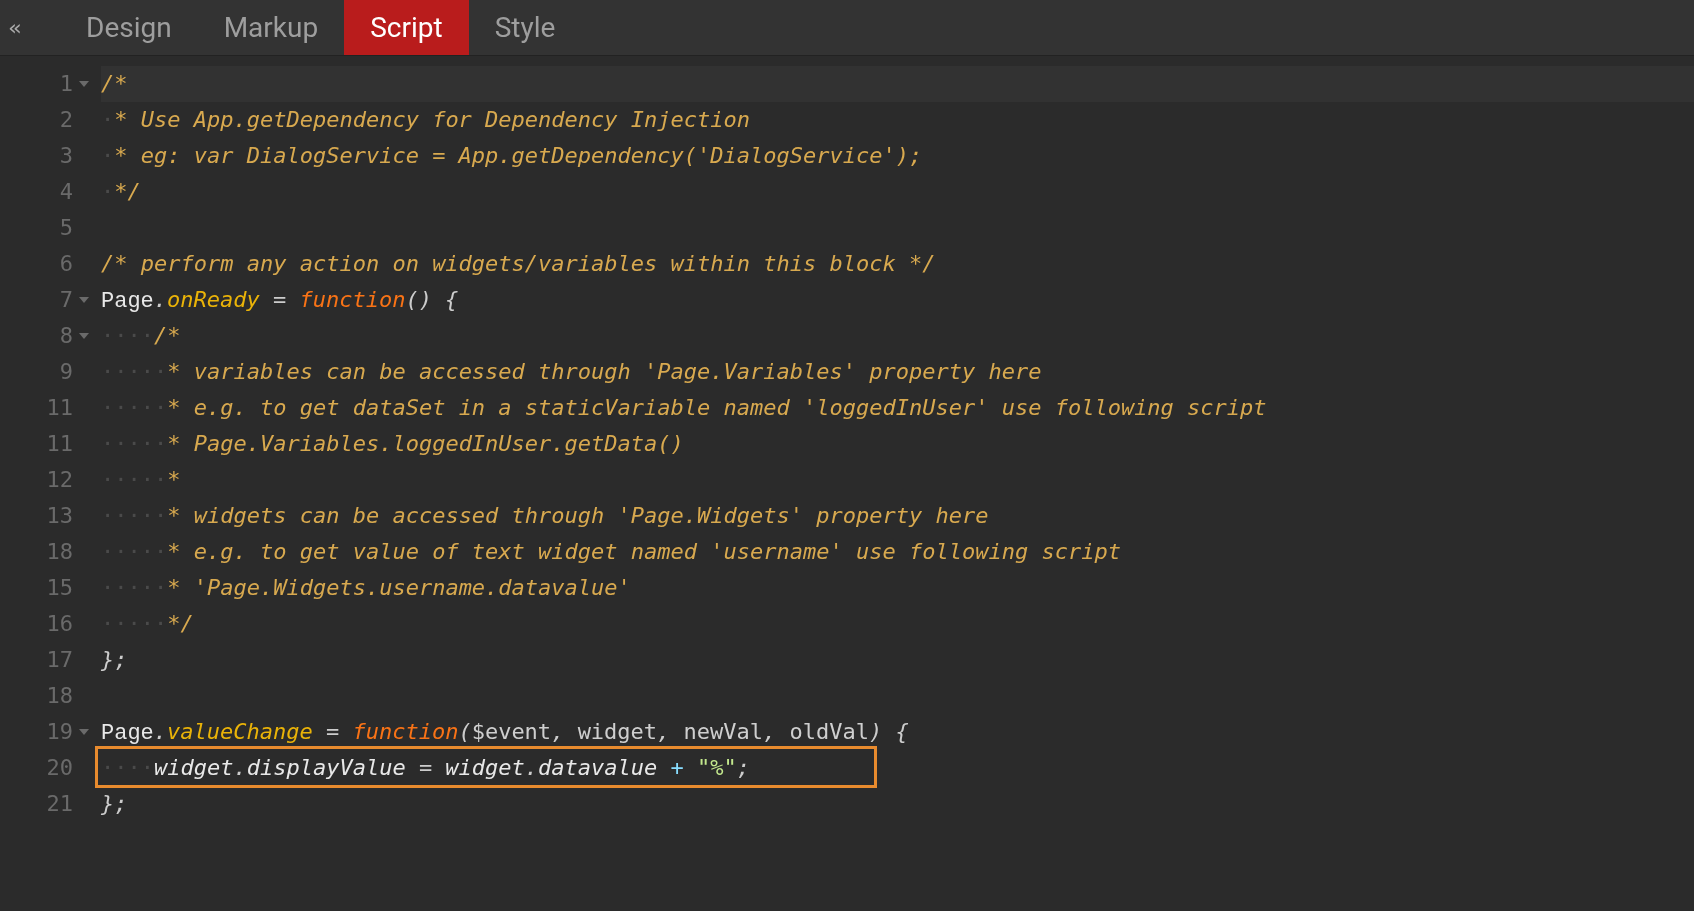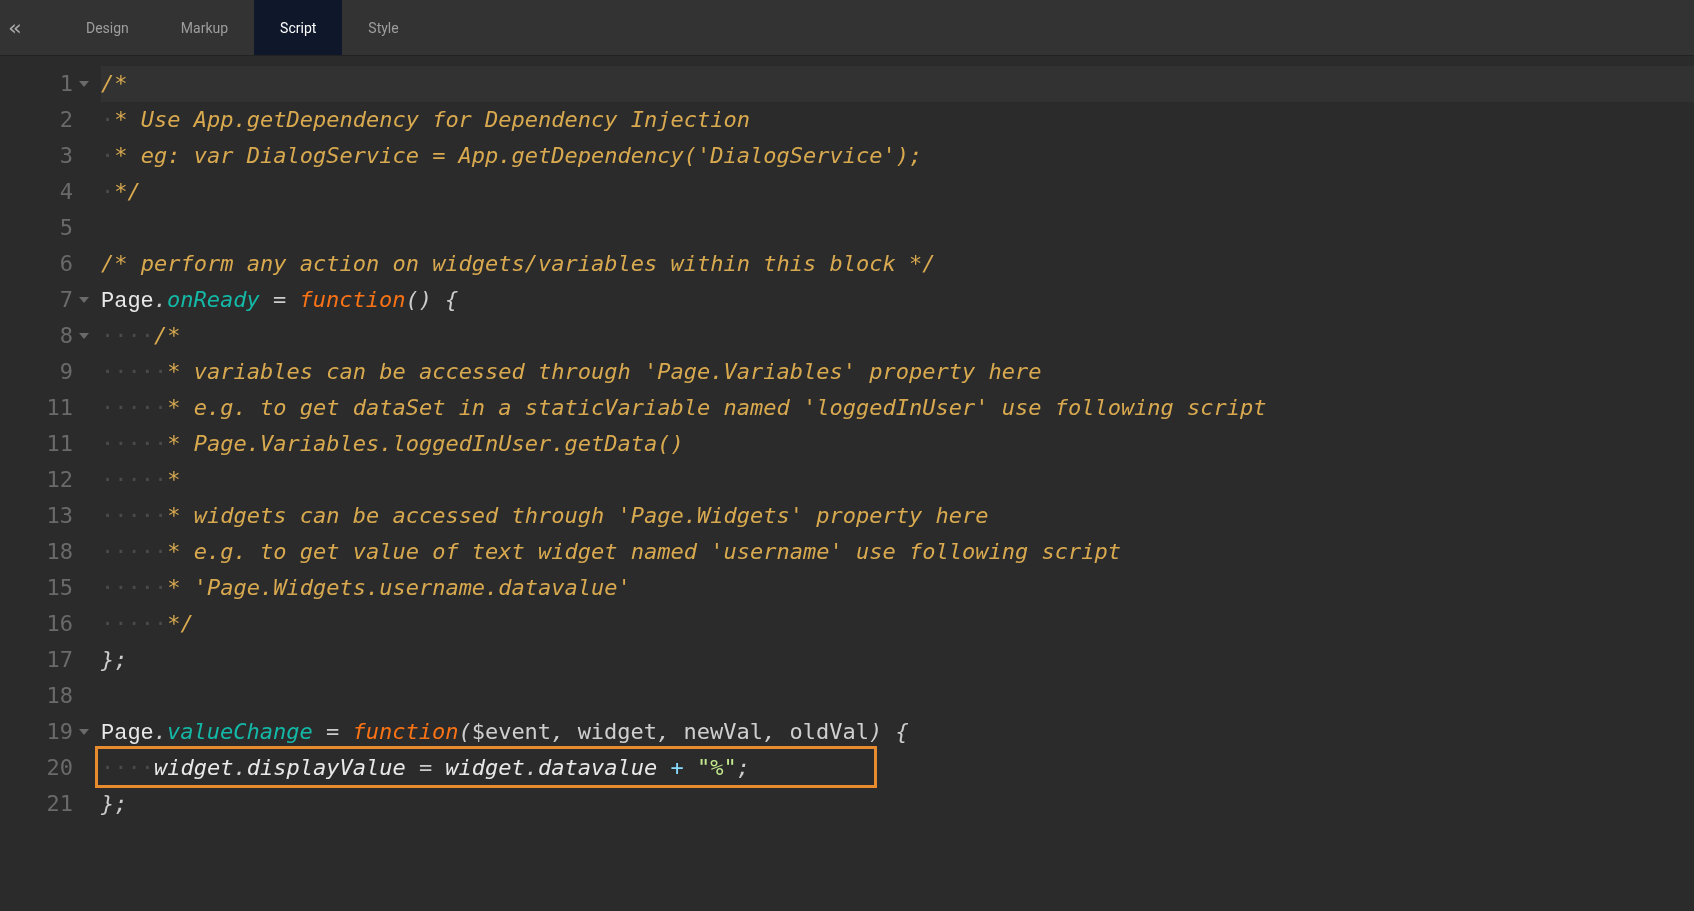--- a/index.html
+++ b/index.html
@@ -33,26 +33,26 @@
   align-items: stretch;
   margin-left: 30px;
 }
 .tab {
   padding: 0 26px;
   display: flex;
   align-items: center;
   color: #9e9e9e;
   cursor: pointer;
   font-family: -apple-system, 'Segoe UI', Roboto, sans-serif;
-  font-size: 14px;
+  font-size: 28px;
   font-weight: 400;
   position: relative;
 }
 .tab.active {
-  background: #0f172a;
+  background: #b91c1c;
   color: #ffffff;
 }
 .tab.active::before {
   content: '';
   position: absolute;
   top: -4px;
   left: 0;
   right: 0;
   height: 4px;
   background: #3ba3e8;
@@ -103,21 +103,21 @@
 .code-line {
   height: 36px;
   position: relative;
 }
 .code-line.active-line {
   background: #323232;
 }
 .tok-comment { color: #d8a94f; font-style: italic; }
 .tok-ident   { color: #e8e8e8; font-family: Liberation Mono, monospace; }
 .tok-ident-it { color: #e8e8e8; font-style: italic; }
-.tok-prop    { color: #14b8a6; font-style: italic; }
+.tok-prop    { color: #eab308; font-style: italic; }
 .tok-keyword { color: #f97316; font-style: italic; }
 .tok-punct   { color: #cccccc; font-style: italic;}
 .tok-param   { color: #cfcfcf; }
 .tok-string  { color: #c3e88d; font-style: italic;}
 .tok-op      { color: #88ddff; }
 .invisible   { color: #4a4a4a; font-style: italic; }
 .invisible-dot { color: #4a4a4a; letter-spacing: 0; }
 .highlight-box {
   position: absolute;
   border: 3px solid #e88b2e;

